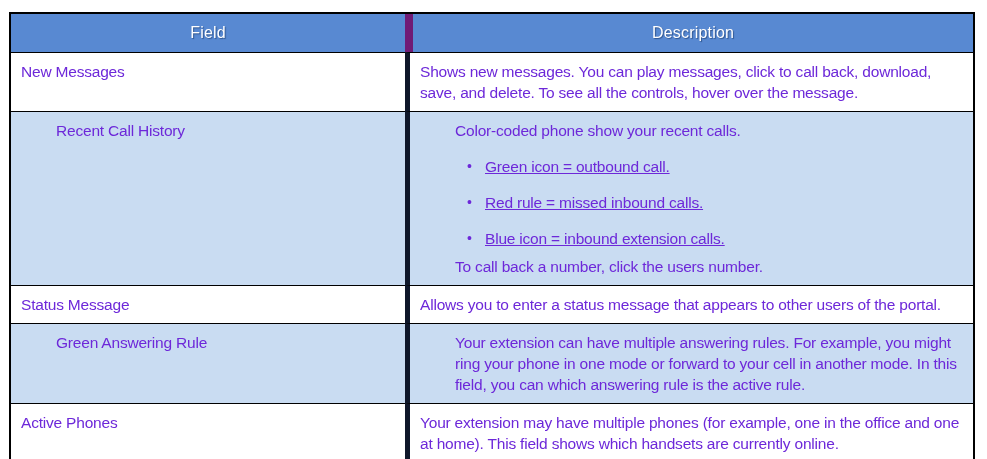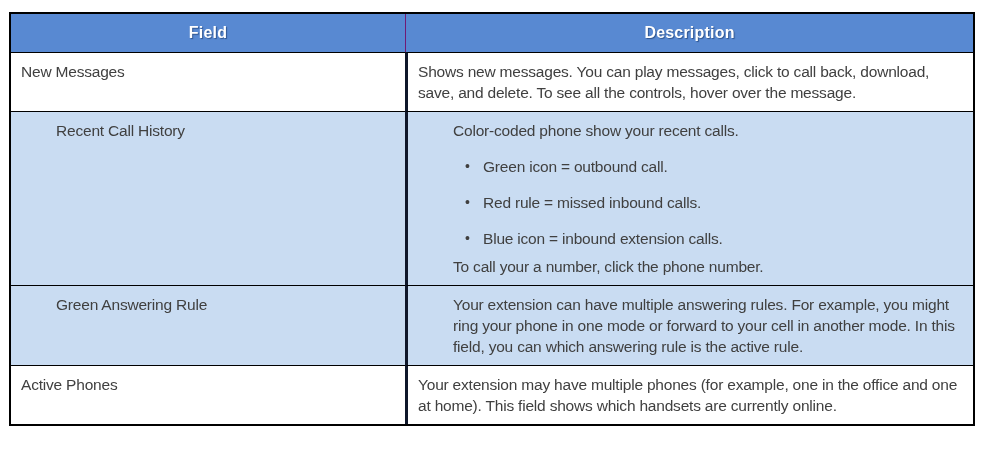--- a/index.html
+++ b/index.html
@@ -22,58 +22,58 @@
     border: 2px solid #000000;
     background: #ffffff;
   }
   col.col-field { width: 394px; }
   col.col-desc  { width: 568px; }
 
   th {
     background: #5889d2;
     color: #ffffff;
     font-size: 16px;
-    font-weight: bold;
+    font-weight: normal;
     text-align: center;
     vertical-align: middle;
     height: 34px;
     padding: 2px 8px;
     letter-spacing: 0.2px;
     text-shadow: 1px 1px 1px rgba(25, 55, 105, 0.65);
   }
-  th.desc-header { border-left: 1px solid #701a75; }
+  th.desc-header { border-left: 8px solid #701a75; }
 
   tbody td {
     border-top: 1px solid #000000;
     vertical-align: top;
     padding: 8px 10px 8px 10px;
     font-size: 15.5px;
     line-height: 21px;
     letter-spacing: -0.2px;
-    color: #404040;
+    color: #6d28d9;
   }
-  td.desc-cell { border-left: 3px solid #0f172a; }
+  td.desc-cell { border-left: 5px solid #0f172a; }
   tr.shaded td { background: #c9dcf2; padding-left: 45px; }
 
   .para { margin: 0; }
   .para + .bullet-item,
   .bullet-item + .bullet-item { margin-top: 15px; }
   .bullet-item + .para { margin-top: 7px; }
 
   .bullet-item {
     display: flex;
     align-items: flex-start;
     padding-left: 12px;
   }
   .bullet-dot {
     width: 18px;
     flex: 0 0 18px;
     font-size: 14px;
   }
-  .bullet-text { flex: 1 1 auto; }
+  .bullet-text { flex: 1 1 auto; text-decoration: underline; }
 </style>
 </head>
 <body>
 
 <div class="table-wrap">
   <table class="info-table">
     <colgroup>
       <col class="col-field">
       <col class="col-desc">
     </colgroup>
@@ -99,21 +99,27 @@
               <span class="bullet-text">Green icon = outbound call.</span>
             </div>
             <div class="bullet-item">
               <span class="bullet-dot">•</span>
               <span class="bullet-text">Red rule = missed inbound calls.</span>
             </div>
             <div class="bullet-item">
               <span class="bullet-dot">•</span>
               <span class="bullet-text">Blue icon = inbound extension calls.</span>
             </div>
-            <div class="para">To call your a number, click the phone number.</div>
+            <div class="para">To call back a number, click the users number.</div>
+          </td>
+        </tr>
+        <tr>
+          <td class="field-cell">Status Message</td>
+          <td class="desc-cell">
+            <div class="para">Allows you to enter a status message that appears to other users of the portal.</div>
           </td>
         </tr>
         <tr class="shaded">
           <td class="field-cell">Green Answering Rule</td>
           <td class="desc-cell">
             <div class="para">Your extension can have multiple answering rules. For example, you might ring your phone in one mode or forward to your cell in another mode. In this field, you can which answering rule is the active rule.</div>
           </td>
         </tr>
         <tr>
           <td class="field-cell">Active Phones</td>

